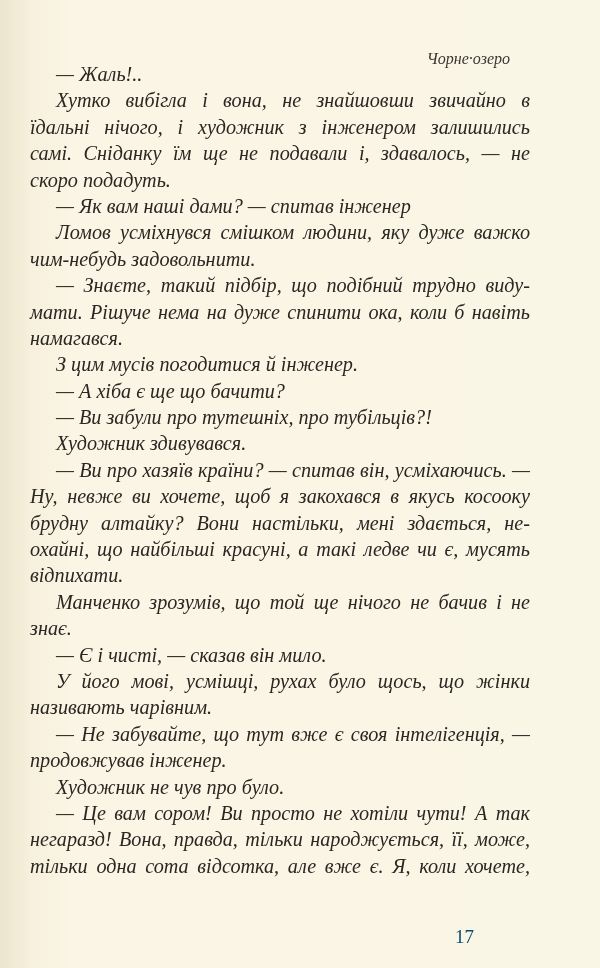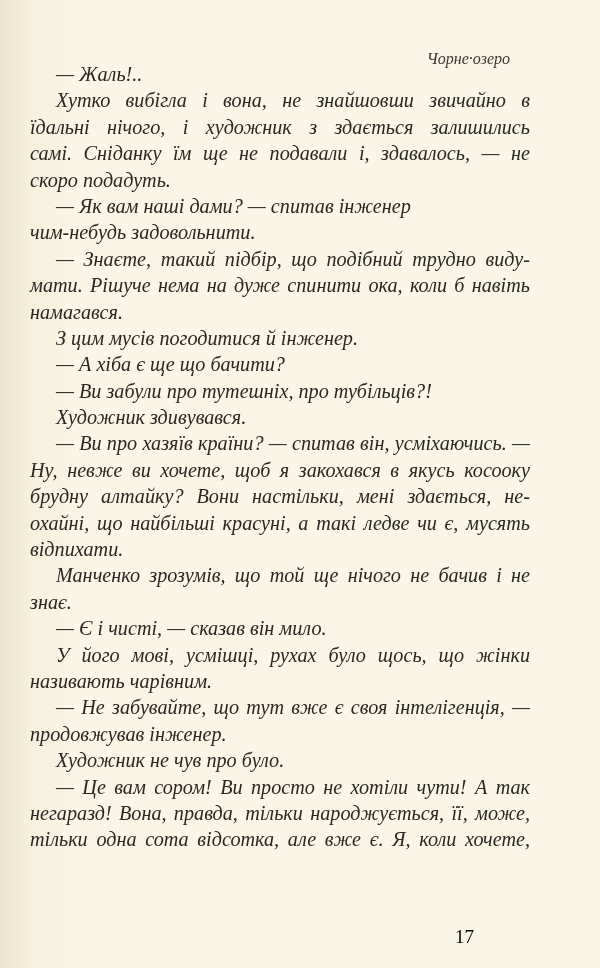--- a/index.html
+++ b/index.html
@@ -18,35 +18,36 @@
     position: absolute; top: 61px; left: 30px; width: 500px;
     font-size: 20.2px; line-height: 26.4px;
     font-stretch: condensed;
     font-style: italic;
   }
   .line { display: block; white-space: nowrap; height: 26.4px; }
   .just { text-align: justify; text-align-last: justify; white-space: normal; }
   .ind { padding-left: 26px; }
   .page-number {
     position: absolute; top: 926px; left: 455px;
-    font-size: 19px; color: #000000;
+    font-size: 19px; color: #0c4a6e;
   }
 </style>
 </head>
 <body>
 
 <div>
   <div class="running-head">Чорне·озеро</div>
   <div class="text" id="body-text">
       <span class="line ind">— Жаль!..</span>
       <span class="line ind just">Хутко вибігла і вона, не знайшовши звичайно в</span>
-      <span class="line just">їдальні нічого, і художник з здається залишились</span>
+      <span class="line just">їдальні нічого, і художник з інженером залишились</span>
       <span class="line just">самі. Сніданку їм ще не подавали і, здавалось, — не</span>
       <span class="line">скоро подадуть.</span>
       <span class="line ind">— Як вам наші дами? — спитав інженер</span>
+      <span class="line ind just">Ломов усміхнувся смішком людини, яку дуже важко</span>
       <span class="line">чим-небудь задовольнити.</span>
       <span class="line ind just">— Знаєте, такий підбір, що подібний трудно виду-</span>
       <span class="line just">мати. Рішуче нема на дуже спинити ока, коли б навіть</span>
       <span class="line">намагався.</span>
       <span class="line ind">З цим мусів погодитися й інженер.</span>
       <span class="line ind">— А хіба є ще що бачити?</span>
       <span class="line ind">— Ви забули про тутешніх, про тубільців?!</span>
       <span class="line ind">Художник здивувався.</span>
       <span class="line ind just">— Ви про хазяїв країни? — спитав він, усміхаючись. —</span>
       <span class="line just">Ну, невже ви хочете, щоб я закохався в якусь косооку</span>

